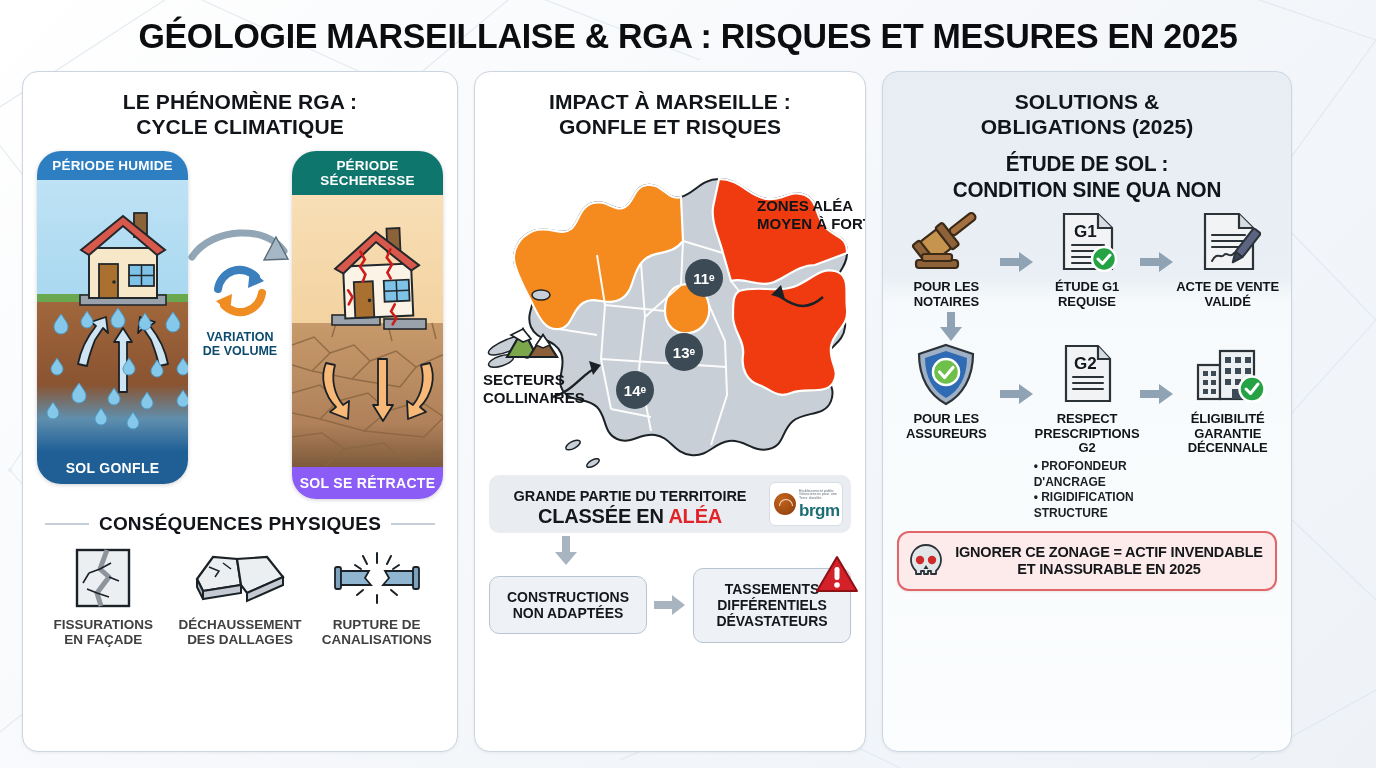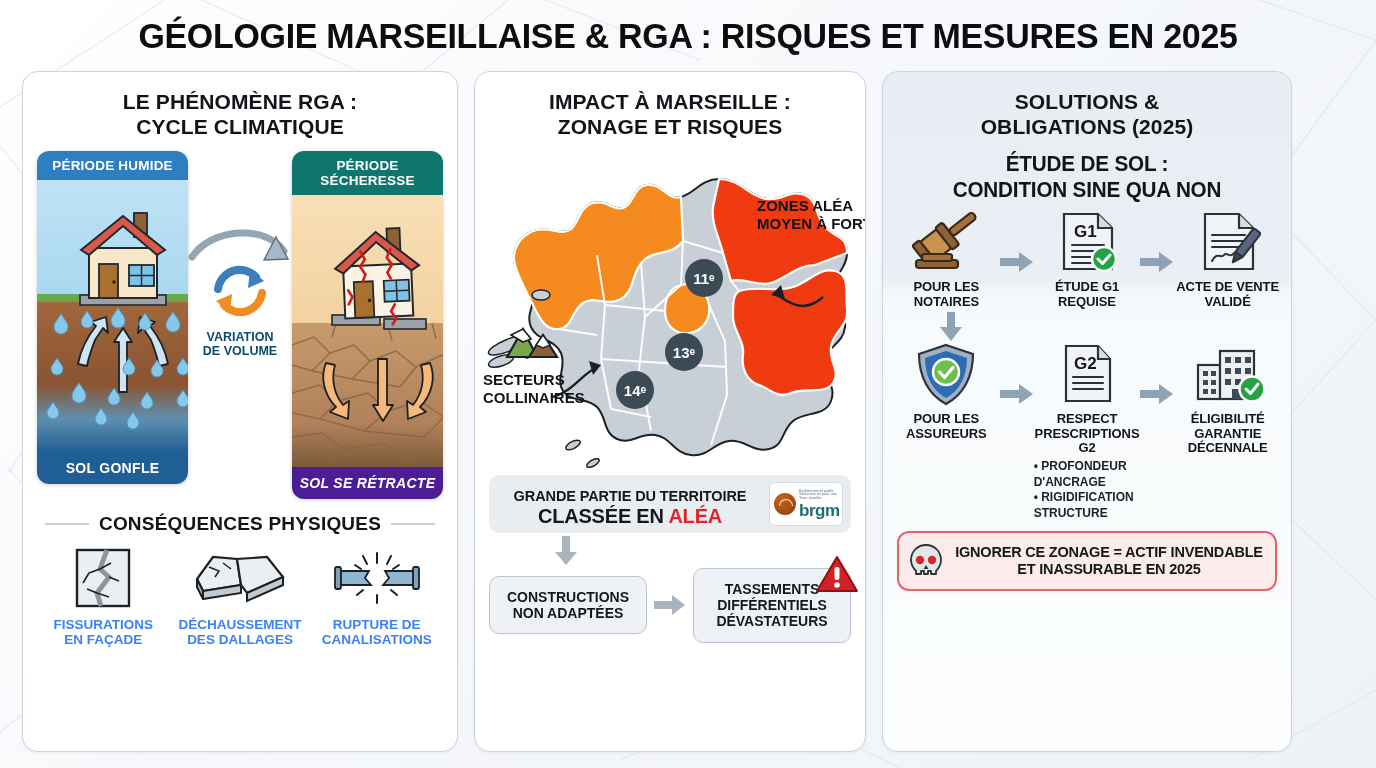--- a/index.html
+++ b/index.html
@@ -54,42 +54,42 @@
   }
   .panel-title.cond {
     padding-top: 8px;
     font-size: 22px;
     letter-spacing: -0.2px;
     transform: scaleX(0.94);
   }
 
   
   .season-row { display: flex; justify-content: center; align-items: flex-start; gap: 0; padding: 8px 14px 0; position: relative; }
-  .season-card { width: 172px; border-radius: 12px; overflow: hidden; box-shadow: 0 1px 4px rgba(0,0,0,.18); position: relative; }
+  .season-card { width: 172px; border-radius: 24px; overflow: hidden; box-shadow: 0 1px 4px rgba(0,0,0,.18); position: relative; }
   .season-head { color: #fff; font-weight: 800; font-size: 13.5px; text-align: center; padding: 7px 2px; letter-spacing: .2px; }
   .season-head.wet { background: #2e7fc2; }
   .season-head.dry { background: #0f766e; }
   .season-body { height: 272px; position: relative; }
   .season-foot { color: #fff; font-weight: 800; font-size: 14px; text-align: center; padding: 8px 2px; letter-spacing: .3px; }
   .season-foot.wet { background: #1f5f96; }
-  .season-foot.dry { background: #4c1d95; font-style: italic; }
+  .season-foot.dry { background: #8b5cf6; }
 
   .cycle {
     width: 104px; display: flex; flex-direction: column; align-items: center;
     justify-content: flex-start; padding-top: 78px;
   }
   .cycle-label { font-weight: 800; font-size: 12.5px; text-align: center; color: #0c4a6e; line-height: 1.12; margin-top: 3px; }
 
   .divider-row { display: flex; align-items: center; gap: 10px; padding: 14px 22px 0; }
   .divider-line { flex: 1; height: 2px; background: #c6ced8; }
   .divider-text { font-weight: 900; font-size: 19px; color: #111418; letter-spacing: .2px; white-space: nowrap; }
 
   .conseq-row { display: flex; justify-content: space-around; padding: 10px 12px 0; }
   .conseq { width: 142px; display: flex; flex-direction: column; align-items: center; }
-  .conseq-cap { margin-top: 6px; text-align: center; font-weight: 800; font-size: 13.5px; line-height: 1.12; color: #3b82f6; }
+  .conseq-cap { margin-top: 6px; text-align: center; font-weight: 800; font-size: 13.5px; line-height: 1.12; color: #404040; }
 
   
   .map-wrap { position: relative; height: 330px; margin-top: 2px; }
   .brgm-row { display: flex; align-items: center; gap: 8px; margin: 0 14px; background: #e9edf1; border-radius: 10px; padding: 6px 8px 6px 10px; }
   .brgm-txt { flex: 1; text-align: center; line-height: 1.1; }
   .brgm-l1 { font-weight: 800; font-size: 14.5px; color: #14171b; letter-spacing: -.1px; margin-top: 8px; }
   .brgm-l2 { font-weight: 900; font-size: 20px; color: #14171b; letter-spacing: -.2px; }
   .alea { color: #e0252a; }
   .brgm-logo { width: 74px; height: 44px; background: #fff; border: 1px solid #d6dde5; border-radius: 6px; display: flex; align-items: center; gap: 3px; padding: 3px 4px; }
   .brgm-mark { width: 22px; height: 22px; border-radius: 50%; background: radial-gradient(circle at 35% 30%, #c4641d, #8a3d0c); flex: 0 0 auto; position: relative; }
@@ -346,21 +346,21 @@
             <div>RUPTURE DE</div>
             <div>CANALISATIONS</div>
           </div>
         </div>
       </div>
     </section>
 
     <section class="panel panel-2">
       <div class="panel-title">
         <div>IMPACT À MARSEILLE :</div>
-        <div>ZONAGE ET RISQUES</div>
+        <div>GONFLE ET RISQUES</div>
       </div>
 
       <div class="map-wrap">
         <svg width="392" height="330" viewBox="0 0 392 330">
 
           <path d="M40 120 C36 106 44 92 58 86 C74 80 86 92 96 84 C104 78 104 62 118 58
                    C132 54 140 68 150 62 C160 56 158 42 172 40 C188 38 192 56 206 52
                    C220 48 226 34 244 34 C266 34 274 52 292 54 C308 56 316 44 330 50
                    C344 56 340 74 352 84 C364 94 372 92 372 108 C372 124 358 130 358 146
                    C358 162 372 166 370 182 C368 200 352 200 350 216 C348 234 362 240 356 256

